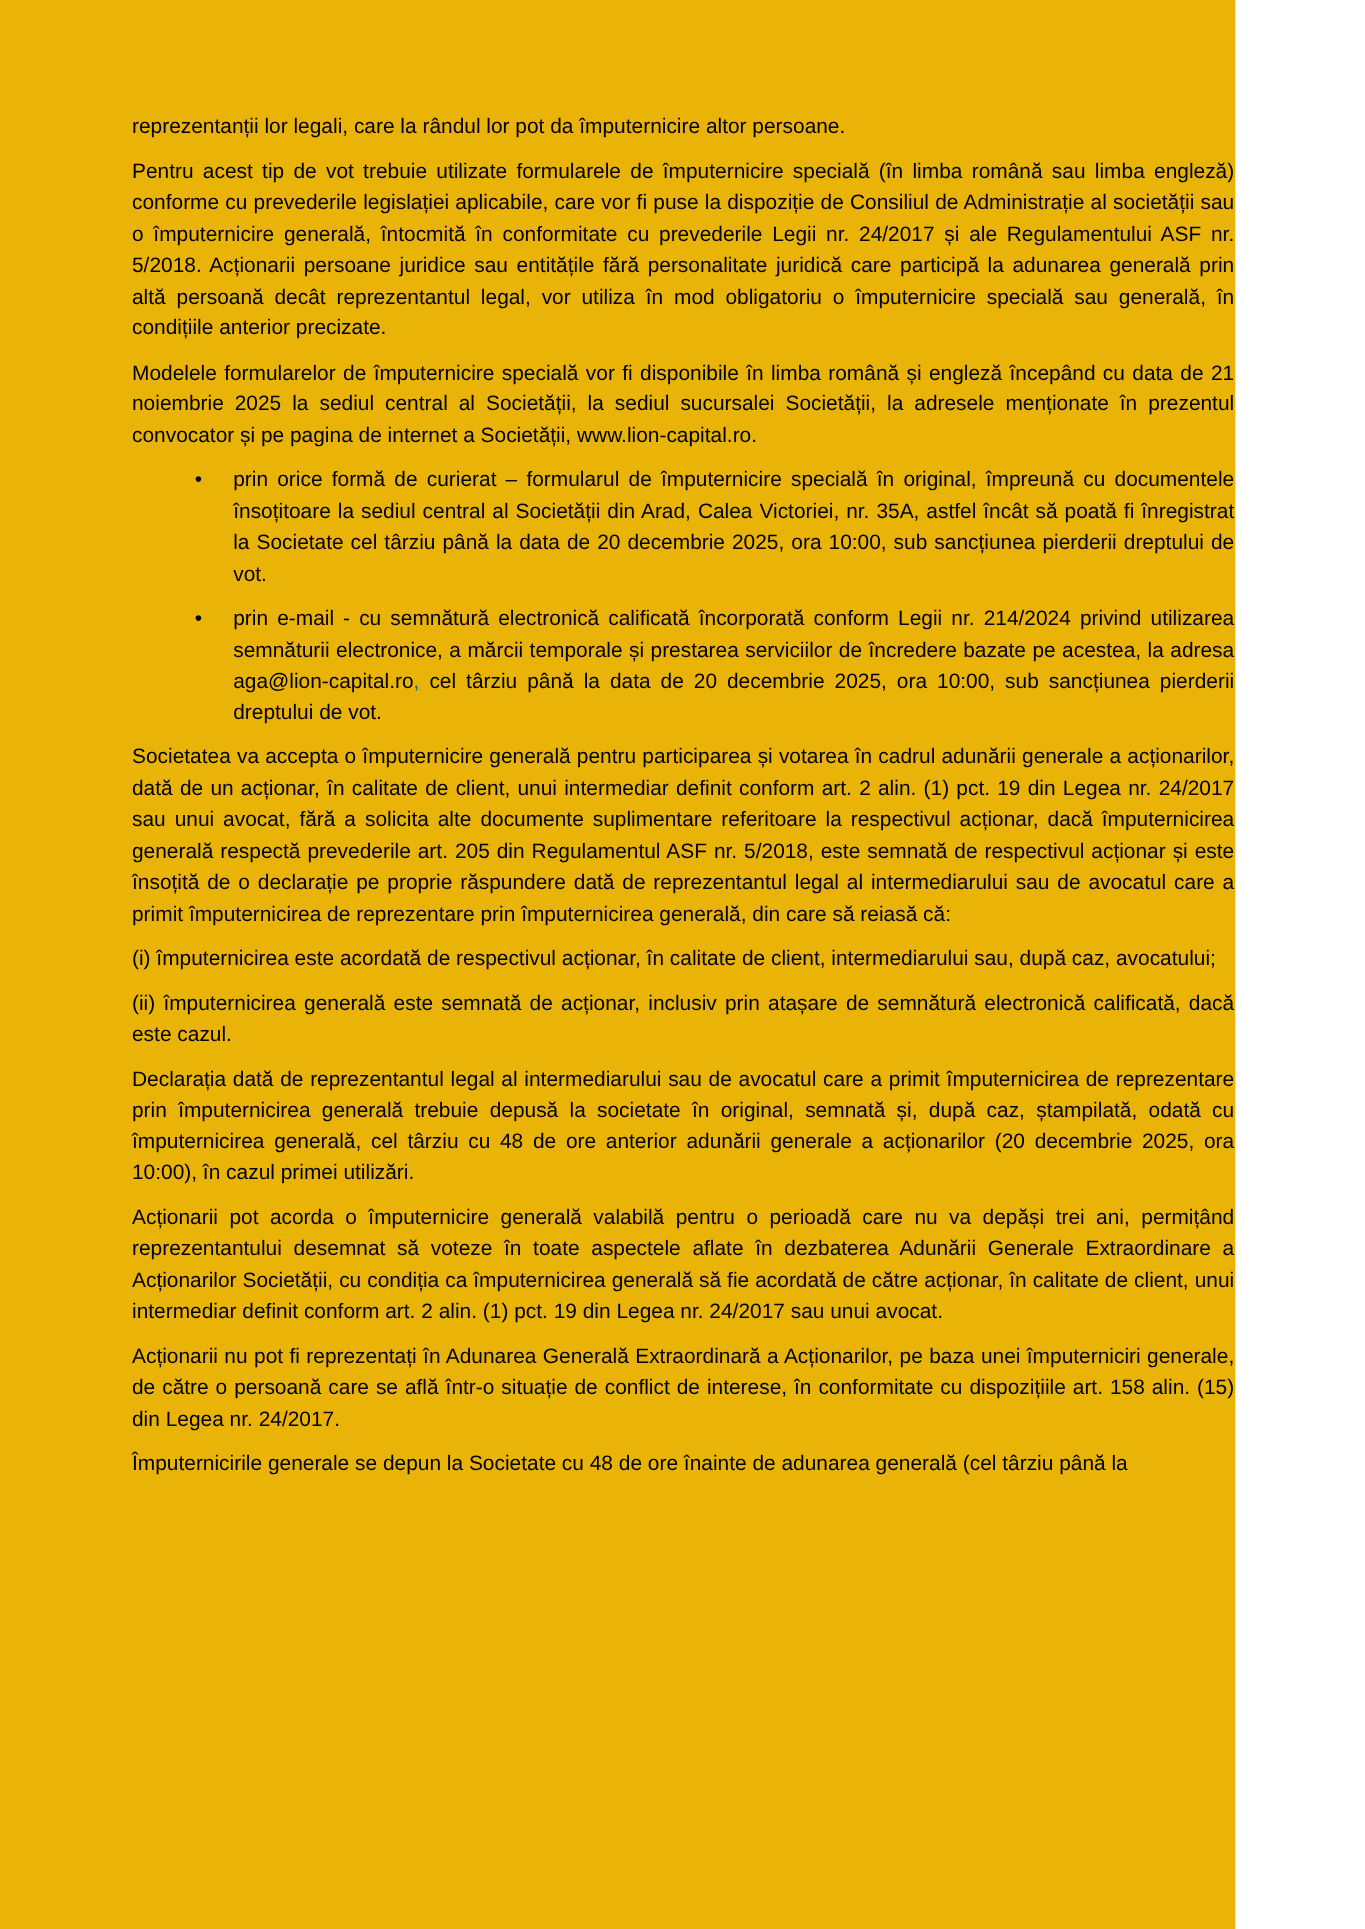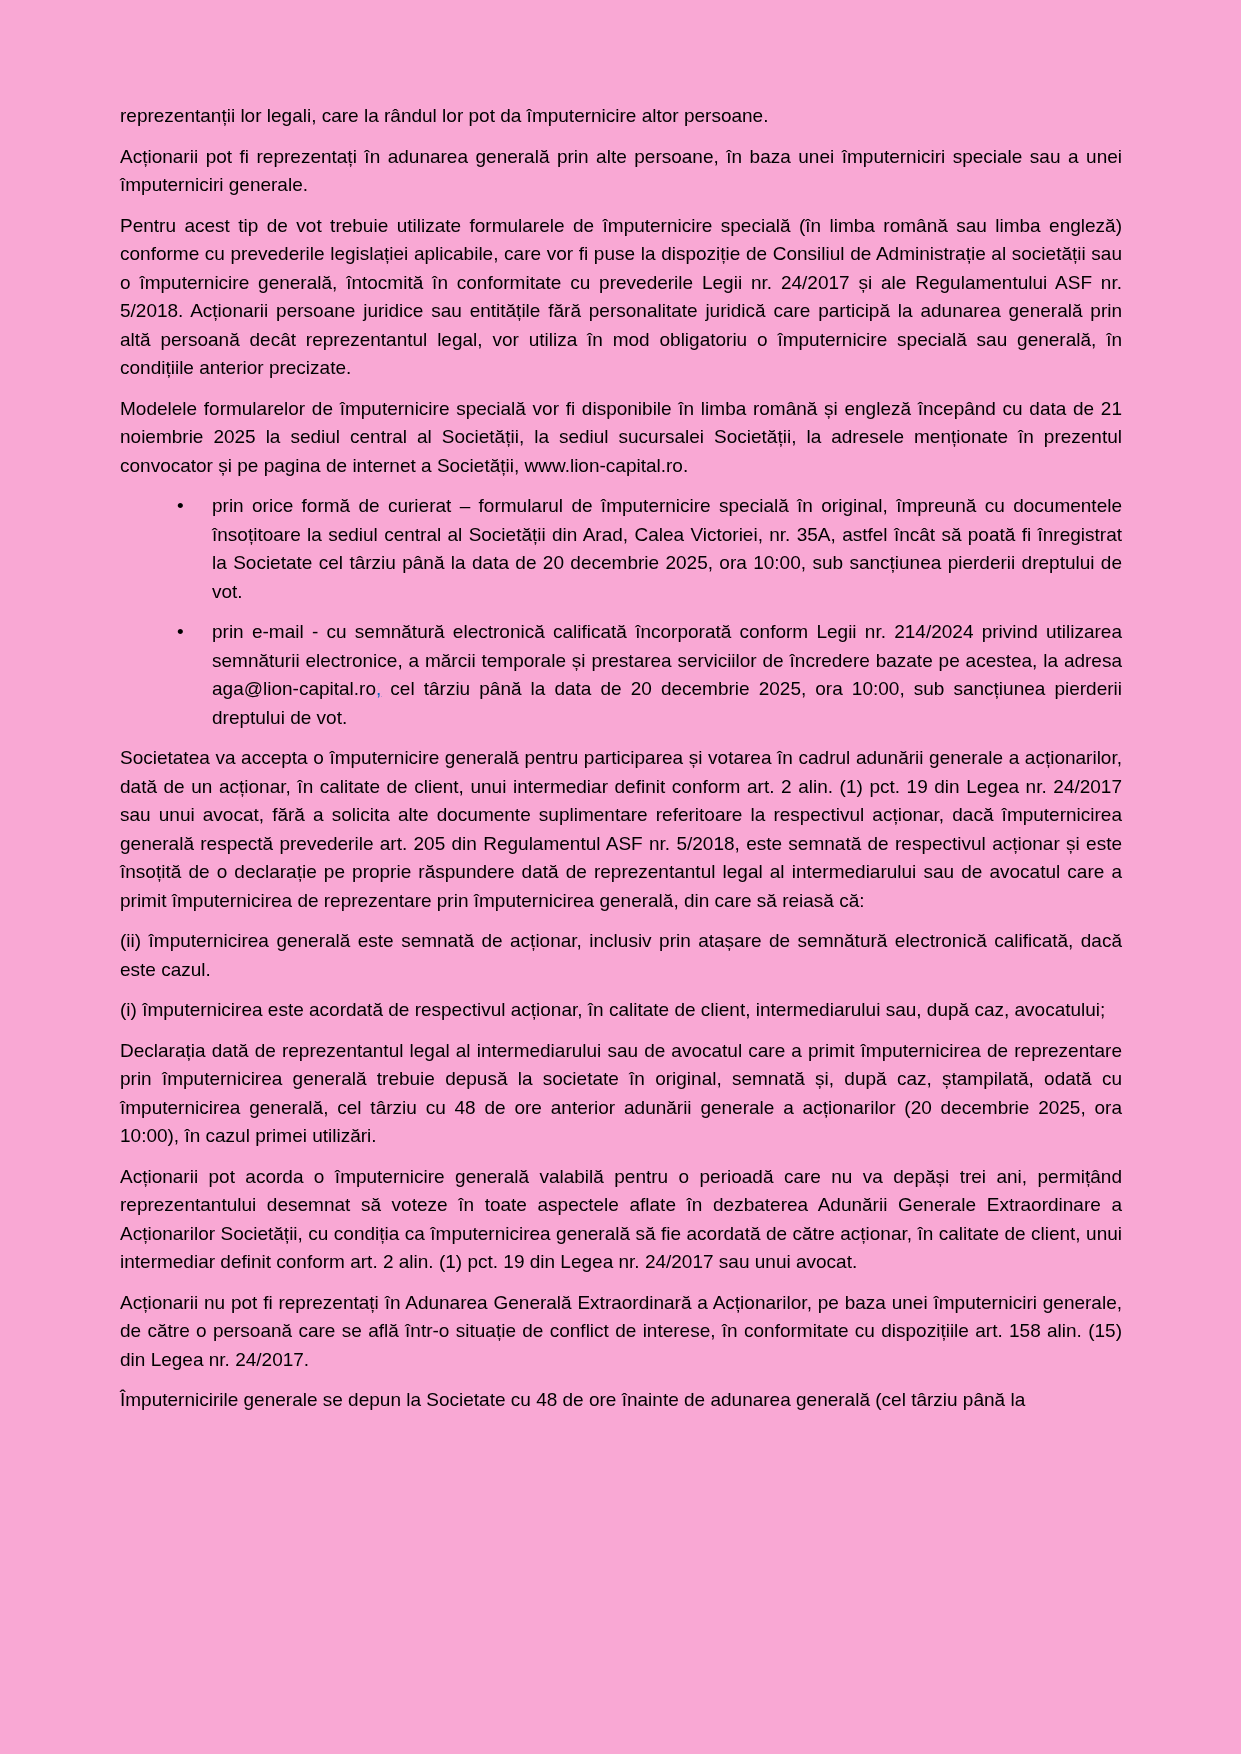--- a/index.html
+++ b/index.html
@@ -2,23 +2,23 @@
 <html lang="ro"><head>
 <meta charset="utf-8">
 <style>
   html, body {
     margin: 0;
     padding: 0;
     background: #ffffff;
   }
   .page {
     position: relative;
-    width: 1241px;
+    width: 1123px;
     height: 1754px;
-    background: #f9a8d4;
+    background: #eab308;
     overflow: hidden;
     font-family: "Liberation Sans", "DejaVu Sans", sans-serif;
     color: #000000;
   }
   .content {
     position: absolute;
     top: 102px;
     left: 120px;
     width: 1002px;
     font-size: 19px;
@@ -53,43 +53,42 @@
   }
 </style>
 </head>
 <body>
 
 <div class="page">
   <div class="content">
 
     <p>reprezentanții lor legali, care la rândul lor pot da împuternicire altor persoane.</p>
 
-    <p>Acționarii pot fi reprezentați în adunarea generală prin alte persoane, în baza unei împuterniciri speciale sau a unei împuterniciri generale.</p>
 
     <p>Pentru acest tip de vot trebuie utilizate formularele de împuternicire specială (în limba română sau limba engleză) conforme cu prevederile legislației aplicabile, care vor fi puse la dispoziție de Consiliul de Administrație al societății sau o împuternicire generală, întocmită în conformitate cu prevederile Legii nr. 24/2017 și ale Regulamentului ASF nr. 5/2018. Acționarii persoane juridice sau entitățile fără personalitate juridică care participă la adunarea generală prin altă persoană decât reprezentantul legal, vor utiliza în mod obligatoriu o împuternicire specială sau generală, în condițiile anterior precizate.</p>
 
     <p>Modelele formularelor de împuternicire specială vor fi disponibile în limba română și engleză începând cu data de 21 noiembrie 2025 la sediul central al Societății, la sediul sucursalei Societății, la adresele menționate în prezentul convocator și pe pagina de internet a Societății, www.lion-capital.ro.</p>
 
 
     <ul class="bullets">
       <li>
         <span class="bullet-marker">•</span>
         <span>prin orice formă de curierat – formularul de împuternicire specială în original, împreună cu documentele însoțitoare la sediul central al Societății din Arad, Calea Victoriei, nr. 35A, astfel încât să poată fi înregistrat la Societate cel târziu până la data de 20 decembrie 2025, ora 10:00, sub sancțiunea pierderii dreptului de vot.</span>
       </li>
       <li>
         <span class="bullet-marker">•</span>
         <span>prin e-mail - cu semnătură electronică calificată încorporată conform Legii nr. 214/2024 privind utilizarea semnăturii electronice, a mărcii temporale și prestarea serviciilor de încredere bazate pe acestea, la adresa aga@lion-capital.ro</span><span class="link-comma">,</span><span> cel târziu până la data de 20 decembrie 2025, ora 10:00, sub sancțiunea pierderii dreptului de vot.</span>
       </li>
     </ul>
 
     <p>Societatea va accepta o împuternicire generală pentru participarea și votarea în cadrul adunării generale a acționarilor, dată de un acționar, în calitate de client, unui intermediar definit conform art. 2 alin. (1) pct. 19 din Legea nr. 24/2017 sau unui avocat, fără a solicita alte documente suplimentare referitoare la respectivul acționar, dacă împuternicirea generală respectă prevederile art. 205 din Regulamentul ASF nr. 5/2018, este semnată de respectivul acționar și este însoțită de o declarație pe proprie răspundere dată de reprezentantul legal al intermediarului sau de avocatul care a primit împuternicirea de reprezentare prin împuternicirea generală, din care să reiasă că:</p>
 
+    <p>(i) împuternicirea este acordată de respectivul acționar, în calitate de client, intermediarului sau, după caz, avocatului;</p>
+
     <p>(ii) împuternicirea generală este semnată de acționar, inclusiv prin atașare de semnătură electronică calificată, dacă este cazul.</p>
-
-    <p>(i) împuternicirea este acordată de respectivul acționar, în calitate de client, intermediarului sau, după caz, avocatului;</p>
 
     <p>Declarația dată de reprezentantul legal al intermediarului sau de avocatul care a primit împuternicirea de reprezentare prin împuternicirea generală trebuie depusă la societate în original, semnată și, după caz, ștampilată, odată cu împuternicirea generală, cel târziu cu 48 de ore anterior adunării generale a acționarilor (20 decembrie 2025, ora 10:00), în cazul primei utilizări.</p>
 
     <p>Acționarii pot acorda o împuternicire generală valabilă pentru o perioadă care nu va depăși trei ani, permițând reprezentantului desemnat să voteze în toate aspectele aflate în dezbaterea Adunării Generale Extraordinare a Acționarilor Societății, cu condiția ca împuternicirea generală să fie acordată de către acționar, în calitate de client, unui intermediar definit conform art. 2 alin. (1) pct. 19 din Legea nr. 24/2017 sau unui avocat.</p>
 
     <p>Acționarii nu pot fi reprezentați în Adunarea Generală Extraordinară a Acționarilor, pe baza unei împuterniciri generale, de către o persoană care se află într-o situație de conflict de interese, în conformitate cu dispozițiile art. 158 alin. (15) din Legea nr. 24/2017.</p>
 
     <p>Împuternicirile generale se depun la Societate cu 48 de ore înainte de adunarea generală (cel târziu până la</p>
 
   </div>

